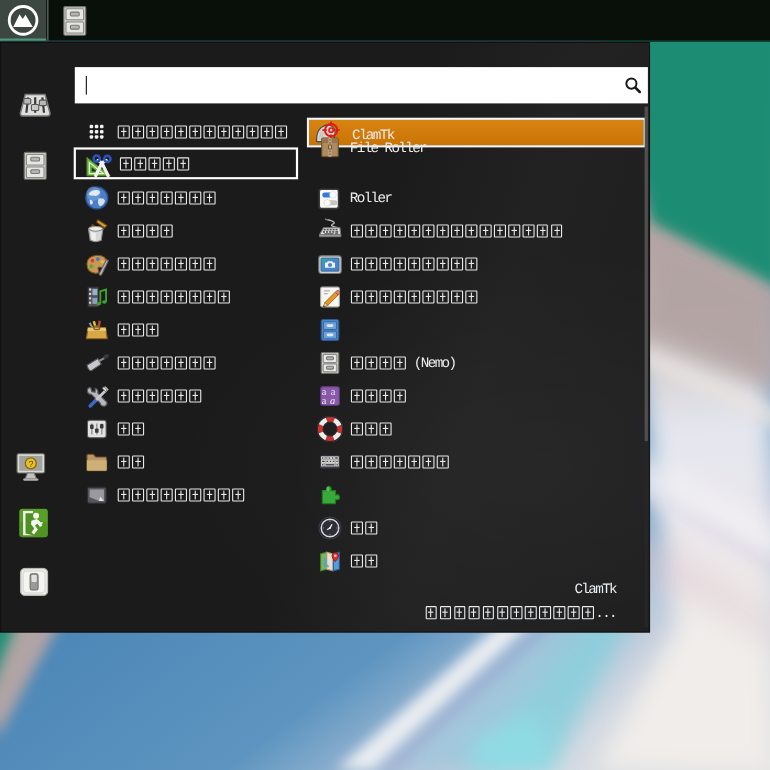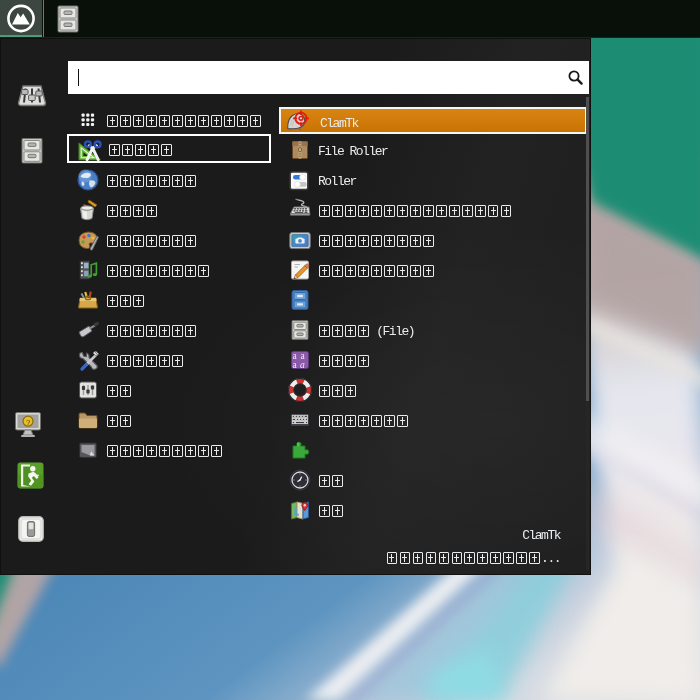--- a/index.html
+++ b/index.html
@@ -243,21 +243,21 @@
             <path d="M0.8,18.6 Q0.2,10.5 4.8,6 Q8.5,2.8 12.5,3.6 Q17,5 17.6,9.8 Q18.2,14.5 14.6,16.8 Q11.5,18.8 7,18.8 L2.2,18.8 Z" fill="#d4d4d0" stroke="#4a4a52" stroke-width="1.1"></path>
             <path d="M1.5,18.8 L4.2,18.8 L3,21 Z" fill="#6a6a72"></path>
             <path d="M11.5,18.8 L14.2,18.6 L13.6,20.8 Z" fill="#6a6a72"></path>
             <path d="M3.5,15 Q4.5,9 9,6.5 M5,16.5 Q6,10.5 11,7.5" stroke="#bcbcb8" stroke-width="0.8" fill="none"></path>
             <circle cx="14" cy="8.3" r="5.6" fill="none" stroke="#e81810" stroke-width="1.8"></circle>
             <circle cx="14" cy="8.3" r="1.9" fill="none" stroke="#e81810" stroke-width="1.5"></circle>
             <path d="M14,0.4 L14,4.4 M14,12.2 L14,16.2 M6.1,8.3 L10.1,8.3 M17.9,8.3 L21.9,8.3" stroke="#e81810" stroke-width="1.8"></path>
           </svg></span>
         <span class="tx"><span class="lat">ClamTk</span></span>
       </div>
-<div class="row app" style="top:97px;">
+<div class="row app" style="top:81px;">
         <span class="ic"><svg width="24" height="24">
             <rect x="4.5" y="3.5" width="15" height="17" rx="1" fill="#ad8a62" stroke="#6a4a22"></rect>
             <rect x="4.5" y="3.5" width="15" height="4.5" fill="#97744e"></rect>
             <rect x="10.6" y="3.5" width="2.8" height="17" fill="#c8ab80"></rect>
             <path d="M12,4.5 L12,19.5" stroke="#6e5228" stroke-width="1" stroke-dasharray="1.5,1.1"></path>
             <rect x="10.7" y="9.8" width="2.6" height="3.6" rx="0.7" fill="#ddc496" stroke="#6e5228"></rect>
           </svg></span>
         <span class="tx"><span class="lat">File Roller</span></span>
       </div>
 <div class="row app" style="top:127px;">
@@ -330,21 +330,21 @@
           </svg></span>
       </div>
 <div class="row app" style="top:277px;">
         <span class="ic"><svg width="24" height="24">
             <rect x="4" y="2.5" width="16" height="19" rx="1" fill="#c9c9c5" stroke="#6e6e6a"></rect>
             <rect x="5.8" y="4.2" width="12.4" height="7.3" rx="1" fill="#e6e6e2" stroke="#8a8a86"></rect>
             <rect x="5.8" y="12.8" width="12.4" height="7.3" rx="1" fill="#e6e6e2" stroke="#8a8a86"></rect>
             <rect x="8.8" y="6.4" width="6.4" height="2.6" rx="1" fill="#b5b5b1" stroke="#777"></rect>
             <rect x="8.8" y="15" width="6.4" height="2.6" rx="1" fill="#b5b5b1" stroke="#777"></rect>
           </svg></span>
-        <span class="tx"><span class="jp"><i></i><i></i><i></i><i></i></span><span class="lat"> (File)</span></span>
+        <span class="tx"><span class="jp"><i></i><i></i><i></i><i></i></span><span class="lat"> (Nemo)</span></span>
       </div>
 <div class="row app" style="top:307px;">
         <span class="ic"><svg width="24" height="24">
             <rect x="3.5" y="3.5" width="17" height="17" rx="2" fill="#8a5aa8" stroke="#5a3a78"></rect>
             <text x="4.6" y="11.4" font-family="Liberation Serif" font-size="9.5" fill="#f0eaf6">a</text>
             <text x="12.6" y="11.4" font-family="Liberation Serif" font-size="9.5" fill="#f0eaf6">a</text>
             <text x="4.6" y="19.6" font-family="Liberation Serif" font-size="9.5" fill="#f0eaf6">a</text>
             <text x="12" y="19.6" font-family="Liberation Serif" font-size="9.5" font-style="italic" fill="#f0eaf6">a</text>
           </svg></span>
         <span class="tx"><span class="jp"><i></i><i></i><i></i><i></i></span></span>

